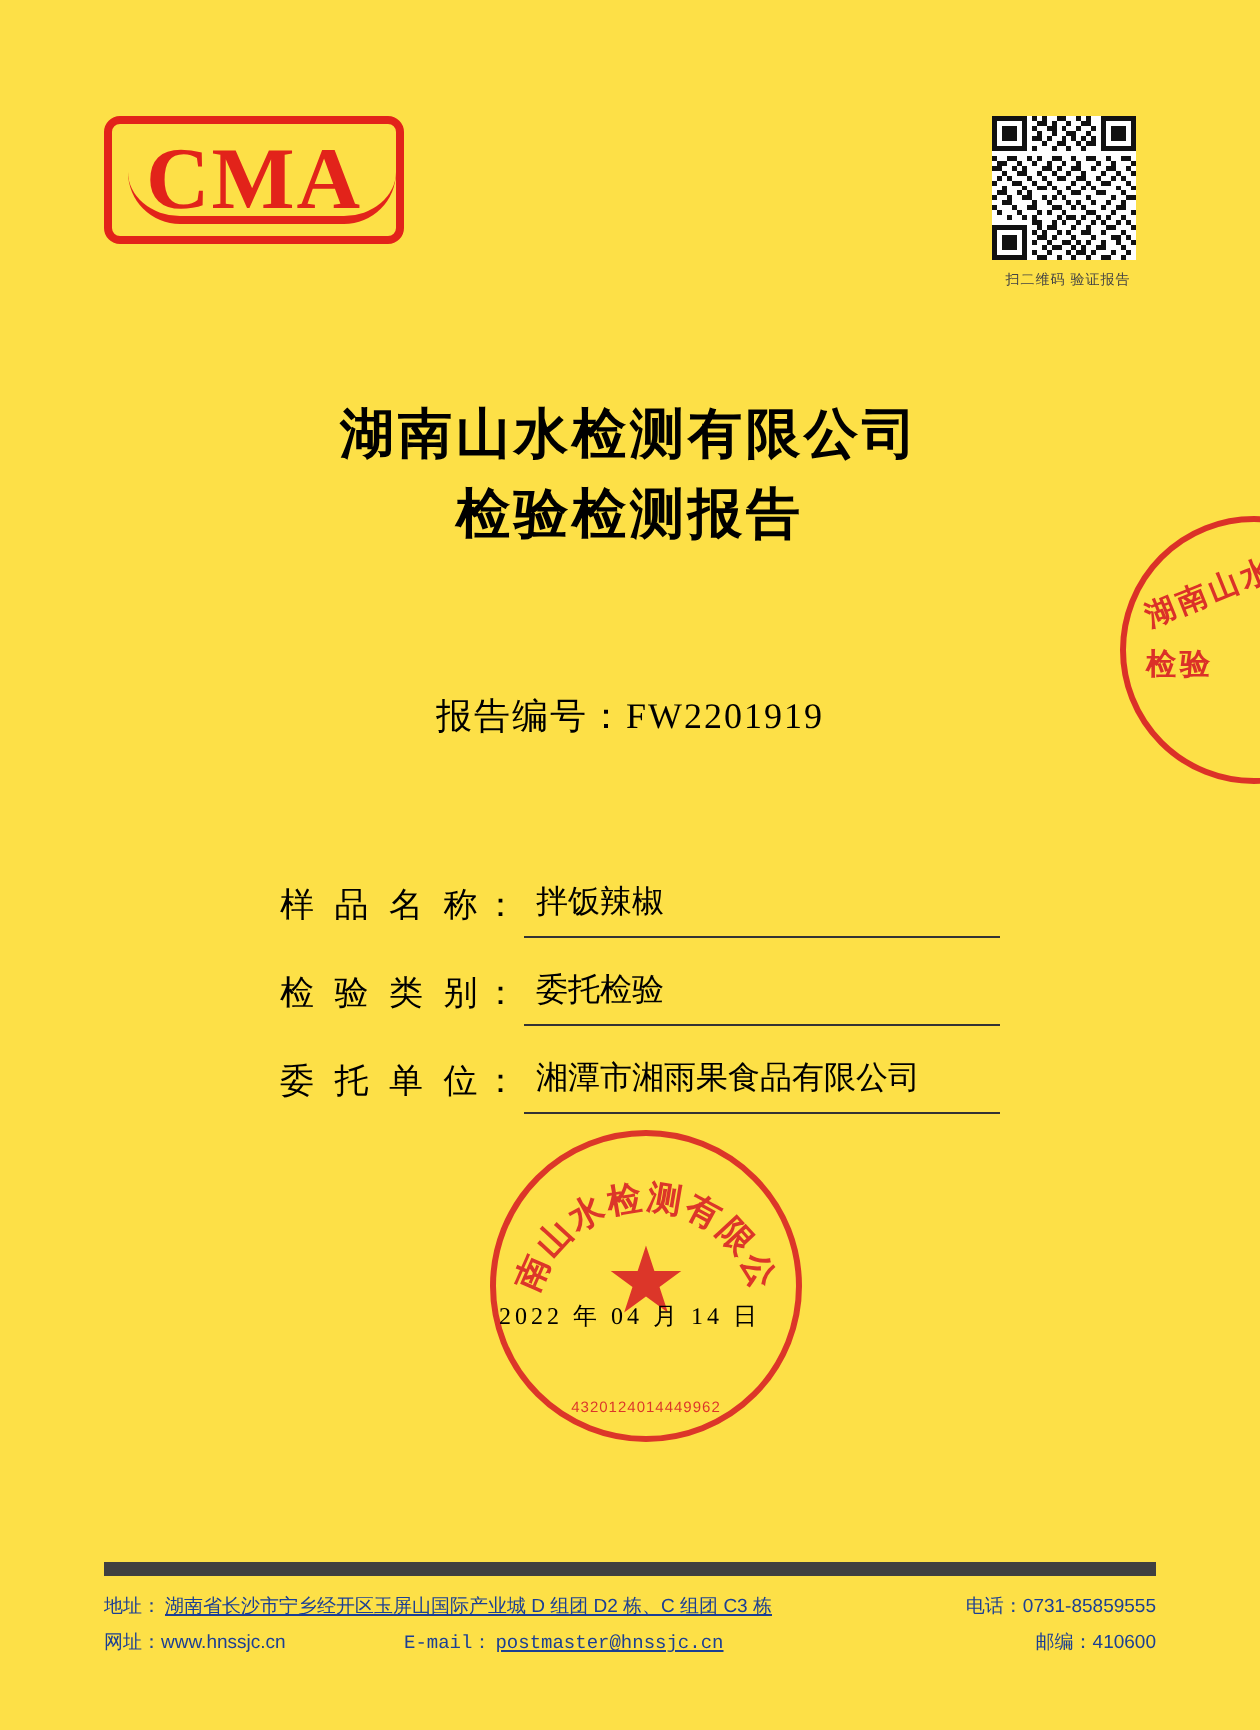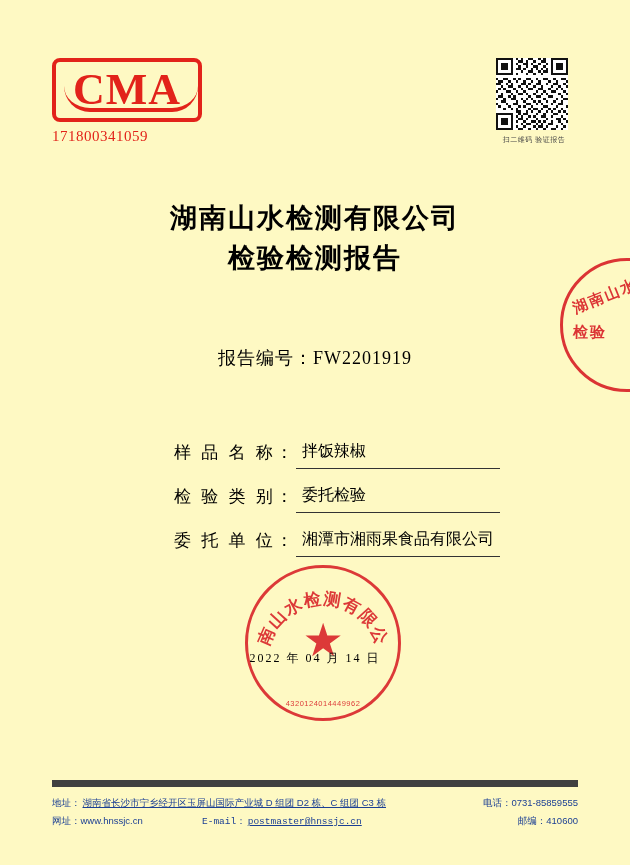--- a/index.html
+++ b/index.html
@@ -11,21 +11,21 @@
     width: 630px;
     height: 865px;
     font-family: "Liberation Serif", "DejaVu Serif", serif;
     color: #111;
     position: relative;
     overflow: hidden;
   }
   .page {
     position: absolute;
     inset: 0;
-    background: #fef9c3;
+    background: #fde047;
   }
 
   
   .cma-block {
     position: absolute;
     left: 52px;
     top: 58px;
     width: 180px;
   }
   .cma-badge {
@@ -135,21 +135,20 @@
     align-items: flex-end;
     height: 44px;
   }
   .field-label {
     width: 122px;
     font-size: 17px;
     letter-spacing: 3px;
     color: #000;
     padding-bottom: 5px;
     white-space: nowrap;
-    margin-left: 34px;
   }
   .field-value {
     flex: 1;
     border-bottom: 1px solid #333;
     font-size: 16px;
     color: #000;
     padding: 0 4px 5px 6px;
     min-height: 22px;
   }
 
@@ -261,21 +260,20 @@
 </head>
 <body>
 
 <div class="page">
 
   <div class="cma-block">
     <div class="cma-badge">
       <div class="cma-text">CMA</div>
       <div class="cma-swoosh"></div>
     </div>
-    <div class="cma-number">171800341059</div>
   </div>
 
   <div class="qr-block">
     <svg class="qr-code" viewBox="0 0 29 29" shape-rendering="crispEdges">
       <rect width="29" height="29" fill="#ffffff"></rect>
       <g fill="#111111">
         <rect x="0" y="0" width="7" height="1"></rect>
           <rect x="0" y="6" width="7" height="1"></rect>
         <rect x="0" y="0" width="1" height="7"></rect>
           <rect x="6" y="0" width="1" height="7"></rect>

